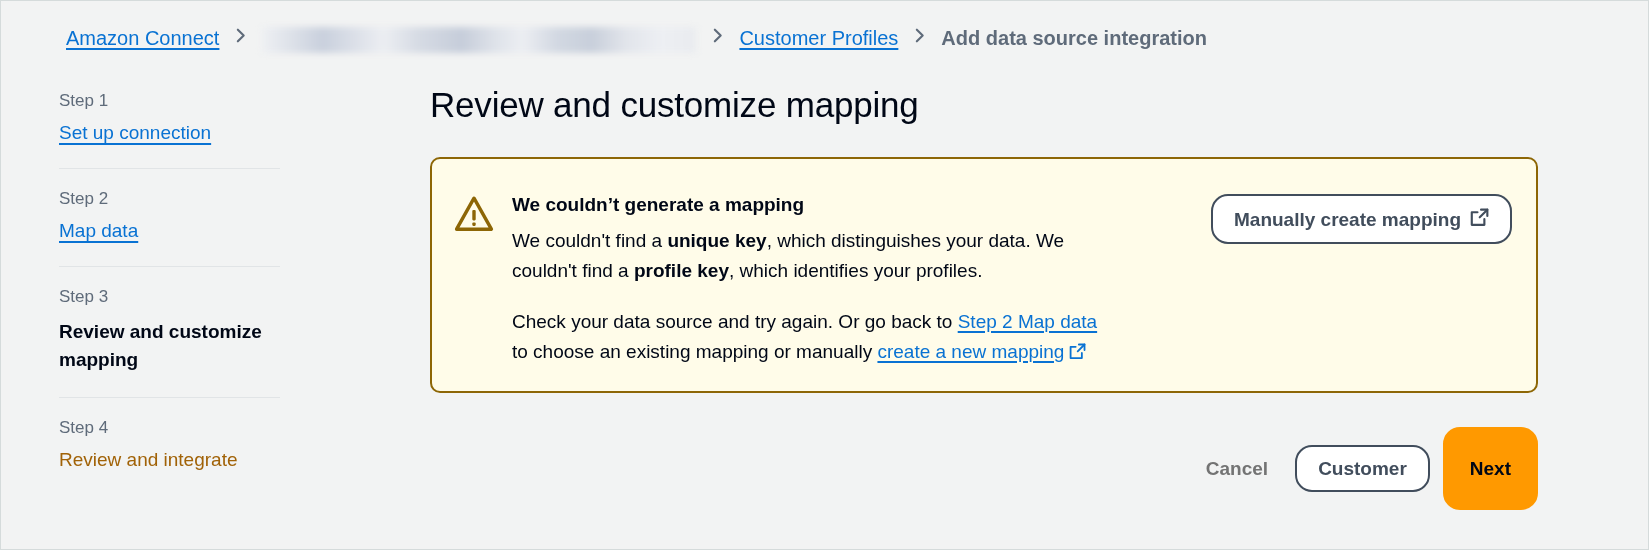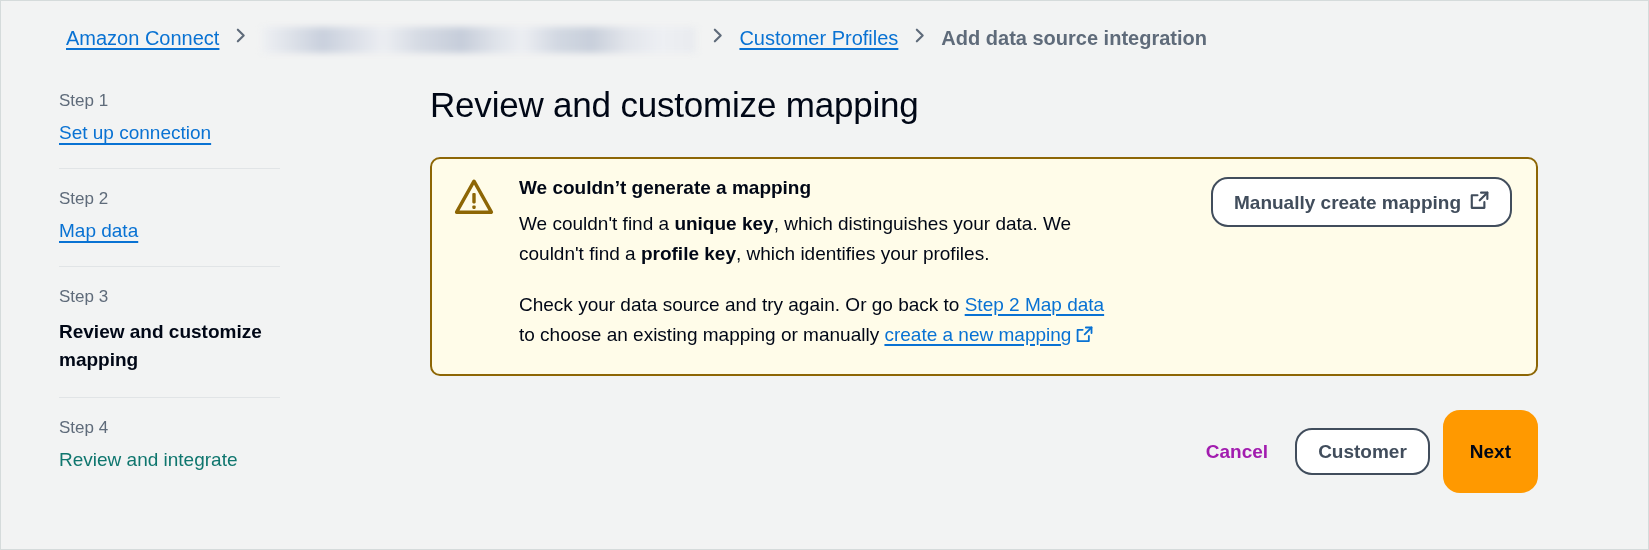--- a/index.html
+++ b/index.html
@@ -98,21 +98,21 @@
   }
   .wz-title-active {
     font-size: 19px;
     font-weight: bold;
     color: #000716;
     line-height: 1.5;
     max-width: 215px;
   }
   .wz-title-muted {
     font-size: 19px;
-    color: #0f766e;
+    color: #a16207;
     line-height: 1.3;
   }
 
   
   .content {
     flex: 1 1 auto;
     padding: 12px 110px 0 109px;
     min-width: 0;
   }
   .page-title {
@@ -121,24 +121,24 @@
     color: #000716;
     margin: 0 0 32px 0;
     letter-spacing: -0.2px;
   }
 
   
   .alert {
     background: #fffce9;
     border: 2px solid #8d6605;
     border-radius: 10px;
-    padding: 17px 24px 22px 22px;
+    padding: 34px 24px 22px 22px;
     display: flex;
     align-items: flex-start;
-    gap: 25px;
+    gap: 18px;
   }
   .alert-icon { flex: 0 0 auto; margin-top: 2px; }
   .alert-body { flex: 1 1 auto; min-width: 0; padding-right: 10px; }
   .alert-heading {
     font-size: 19px;
     font-weight: bold;
     color: #000716;
     margin: 0 0 8px 0;
     line-height: 1.3;
   }
@@ -188,21 +188,21 @@
   }
   .btn-primary {
     background: #ff9900;
     border: 2px solid #ff9900;
     color: #000716;
     padding: 30px 25px;
   }
   .btn-link {
     background: transparent;
     border: none;
-    color: #a21caf;
+    color: #737373;
     padding: 12px 14px;
   }
 
   .footer-actions {
     display: flex;
     align-items: center;
     justify-content: flex-end;
     gap: 13px;
     margin-top: 34px;
   }

